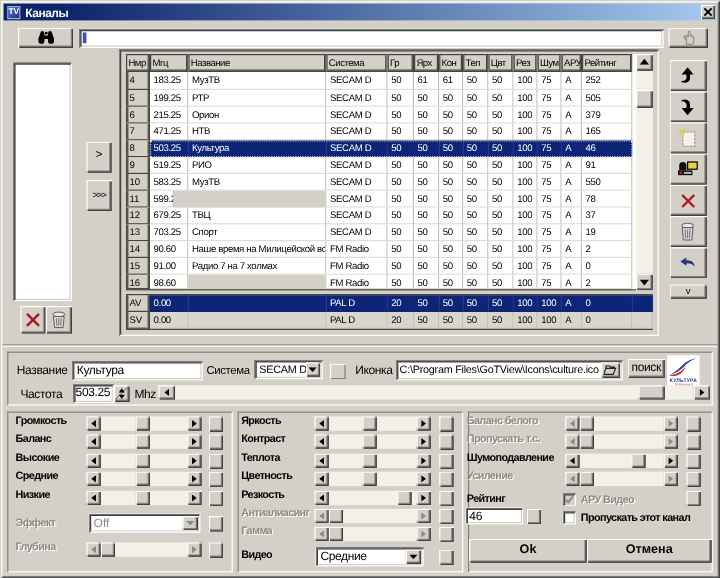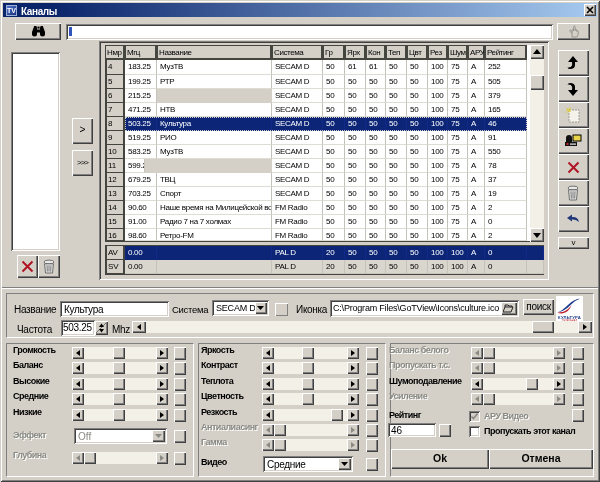--- a/index.html
+++ b/index.html
@@ -102,20 +102,21 @@
   <div class="dc" style="left:345px;top:75px;width:21px;height:14px">50</div>
   <div class="dc" style="left:366px;top:75px;width:20px;height:14px">50</div>
   <div class="dc" style="left:386px;top:75px;width:21px;height:14px">50</div>
   <div class="dc" style="left:407px;top:75px;width:21px;height:14px">50</div>
   <div class="dc" style="left:428px;top:75px;width:20px;height:14px">100</div>
   <div class="dc" style="left:448px;top:75px;width:20px;height:14px">75</div>
   <div class="dc" style="left:468px;top:75px;width:17px;height:14px">A</div>
   <div class="dc" style="left:485px;top:75px;width:42px;height:14px">505</div>
   <div class="fc" style="left:105px;top:89px;width:20px;height:14px">6</div>
   <div class="dc" style="left:125px;top:89px;width:32px;height:14px">215.25</div>
+  <div class="dc" style="left:157px;top:89px;width:115px;height:14px">Орион</div>
   <div class="dc" style="left:272px;top:89px;width:51px;height:14px">SECAM D</div>
   <div class="dc" style="left:323px;top:89px;width:22px;height:14px">50</div>
   <div class="dc" style="left:345px;top:89px;width:21px;height:14px">50</div>
   <div class="dc" style="left:366px;top:89px;width:20px;height:14px">50</div>
   <div class="dc" style="left:386px;top:89px;width:21px;height:14px">50</div>
   <div class="dc" style="left:407px;top:89px;width:21px;height:14px">50</div>
   <div class="dc" style="left:428px;top:89px;width:20px;height:14px">100</div>
   <div class="dc" style="left:448px;top:89px;width:20px;height:14px">75</div>
   <div class="dc" style="left:468px;top:89px;width:17px;height:14px">A</div>
   <div class="dc" style="left:485px;top:89px;width:42px;height:14px">379</div>
@@ -230,21 +231,20 @@
   <div class="dc" style="left:345px;top:215px;width:21px;height:14px">50</div>
   <div class="dc" style="left:366px;top:215px;width:20px;height:14px">50</div>
   <div class="dc" style="left:386px;top:215px;width:21px;height:14px">50</div>
   <div class="dc" style="left:407px;top:215px;width:21px;height:14px">50</div>
   <div class="dc" style="left:428px;top:215px;width:20px;height:14px">100</div>
   <div class="dc" style="left:448px;top:215px;width:20px;height:14px">75</div>
   <div class="dc" style="left:468px;top:215px;width:17px;height:14px">A</div>
   <div class="dc" style="left:485px;top:215px;width:42px;height:14px">0</div>
   <div class="fc" style="left:105px;top:229px;width:20px;height:12px">16</div>
   <div class="dc" style="left:125px;top:229px;width:32px;height:12px">98.60</div>
-  <div class="dc" style="left:157px;top:229px;width:115px;height:12px">Ретро-FM</div>
   <div class="dc" style="left:272px;top:229px;width:51px;height:12px">FM Radio</div>
   <div class="dc" style="left:323px;top:229px;width:22px;height:12px">50</div>
   <div class="dc" style="left:345px;top:229px;width:21px;height:12px">50</div>
   <div class="dc" style="left:366px;top:229px;width:20px;height:12px">50</div>
   <div class="dc" style="left:386px;top:229px;width:21px;height:12px">50</div>
   <div class="dc" style="left:407px;top:229px;width:21px;height:12px">50</div>
   <div class="dc" style="left:428px;top:229px;width:20px;height:12px">100</div>
   <div class="dc" style="left:448px;top:229px;width:20px;height:12px">75</div>
   <div class="dc" style="left:468px;top:229px;width:17px;height:12px">A</div>
   <div class="dc" style="left:485px;top:229px;width:42px;height:12px">2</div>

